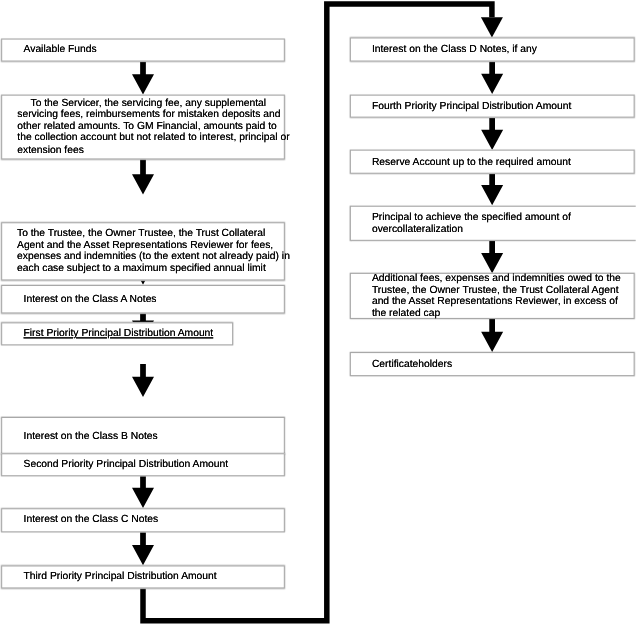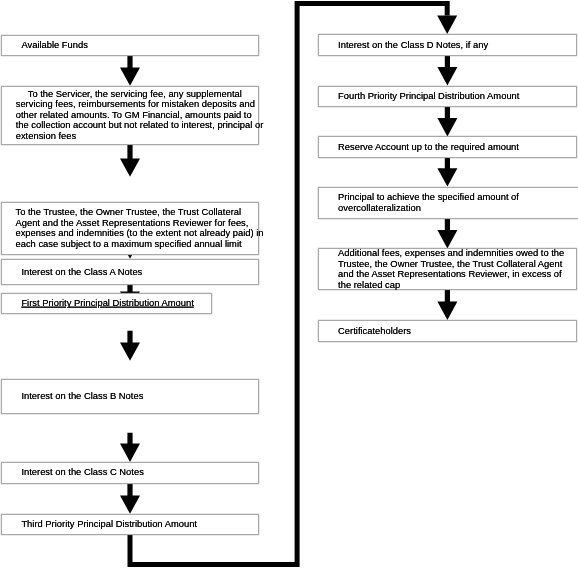--- a/index.html
+++ b/index.html
@@ -95,20 +95,25 @@
   <div class="node" style="left: 1.4px; top: 293px; width: 211px; height: 21px; border-color: rgb(168, 168, 168); text-decoration: underline;">
     <span class="txt" title="First Priority Principal Distribution Amount">
       <span class="ln">First Priority Principal Distribution Amount</span>
     </span>
   </div>
   <div class="node" style="left: 1.4px; top: 347px; width: 257.2px; height: 35px; border-color: rgb(168, 168, 168); margin-top: 32px;">
     <span class="txt" title="Interest on the Class B Notes">
       <span class="ln">Interest on the Class B Notes</span>
     </span>
   </div>
+  <div class="node" style="left: 1.4px; top: 411.8px; width: 257.2px; height: 21px; border-color: rgb(168, 168, 168);">
+    <span class="txt" title="Second Priority Principal Distribution Amount">
+      <span class="ln">Second Priority Principal Distribution Amount</span>
+    </span>
+  </div>
   <div class="node" style="left: 1.4px; top: 461.9px; width: 257.2px; height: 21.7px; border-color: rgb(168, 168, 168);">
     <span class="txt" title="Interest on the Class C Notes">
       <span class="ln">Interest on the Class C Notes</span>
     </span>
   </div>
   <div class="node" style="left: 1.4px; top: 513.8px; width: 257.2px; height: 21px; border-color: rgb(168, 168, 168);">
     <span class="txt" title="Third Priority Principal Distribution Amount">
       <span class="ln">Third Priority Principal Distribution Amount</span>
     </span>
   </div>

